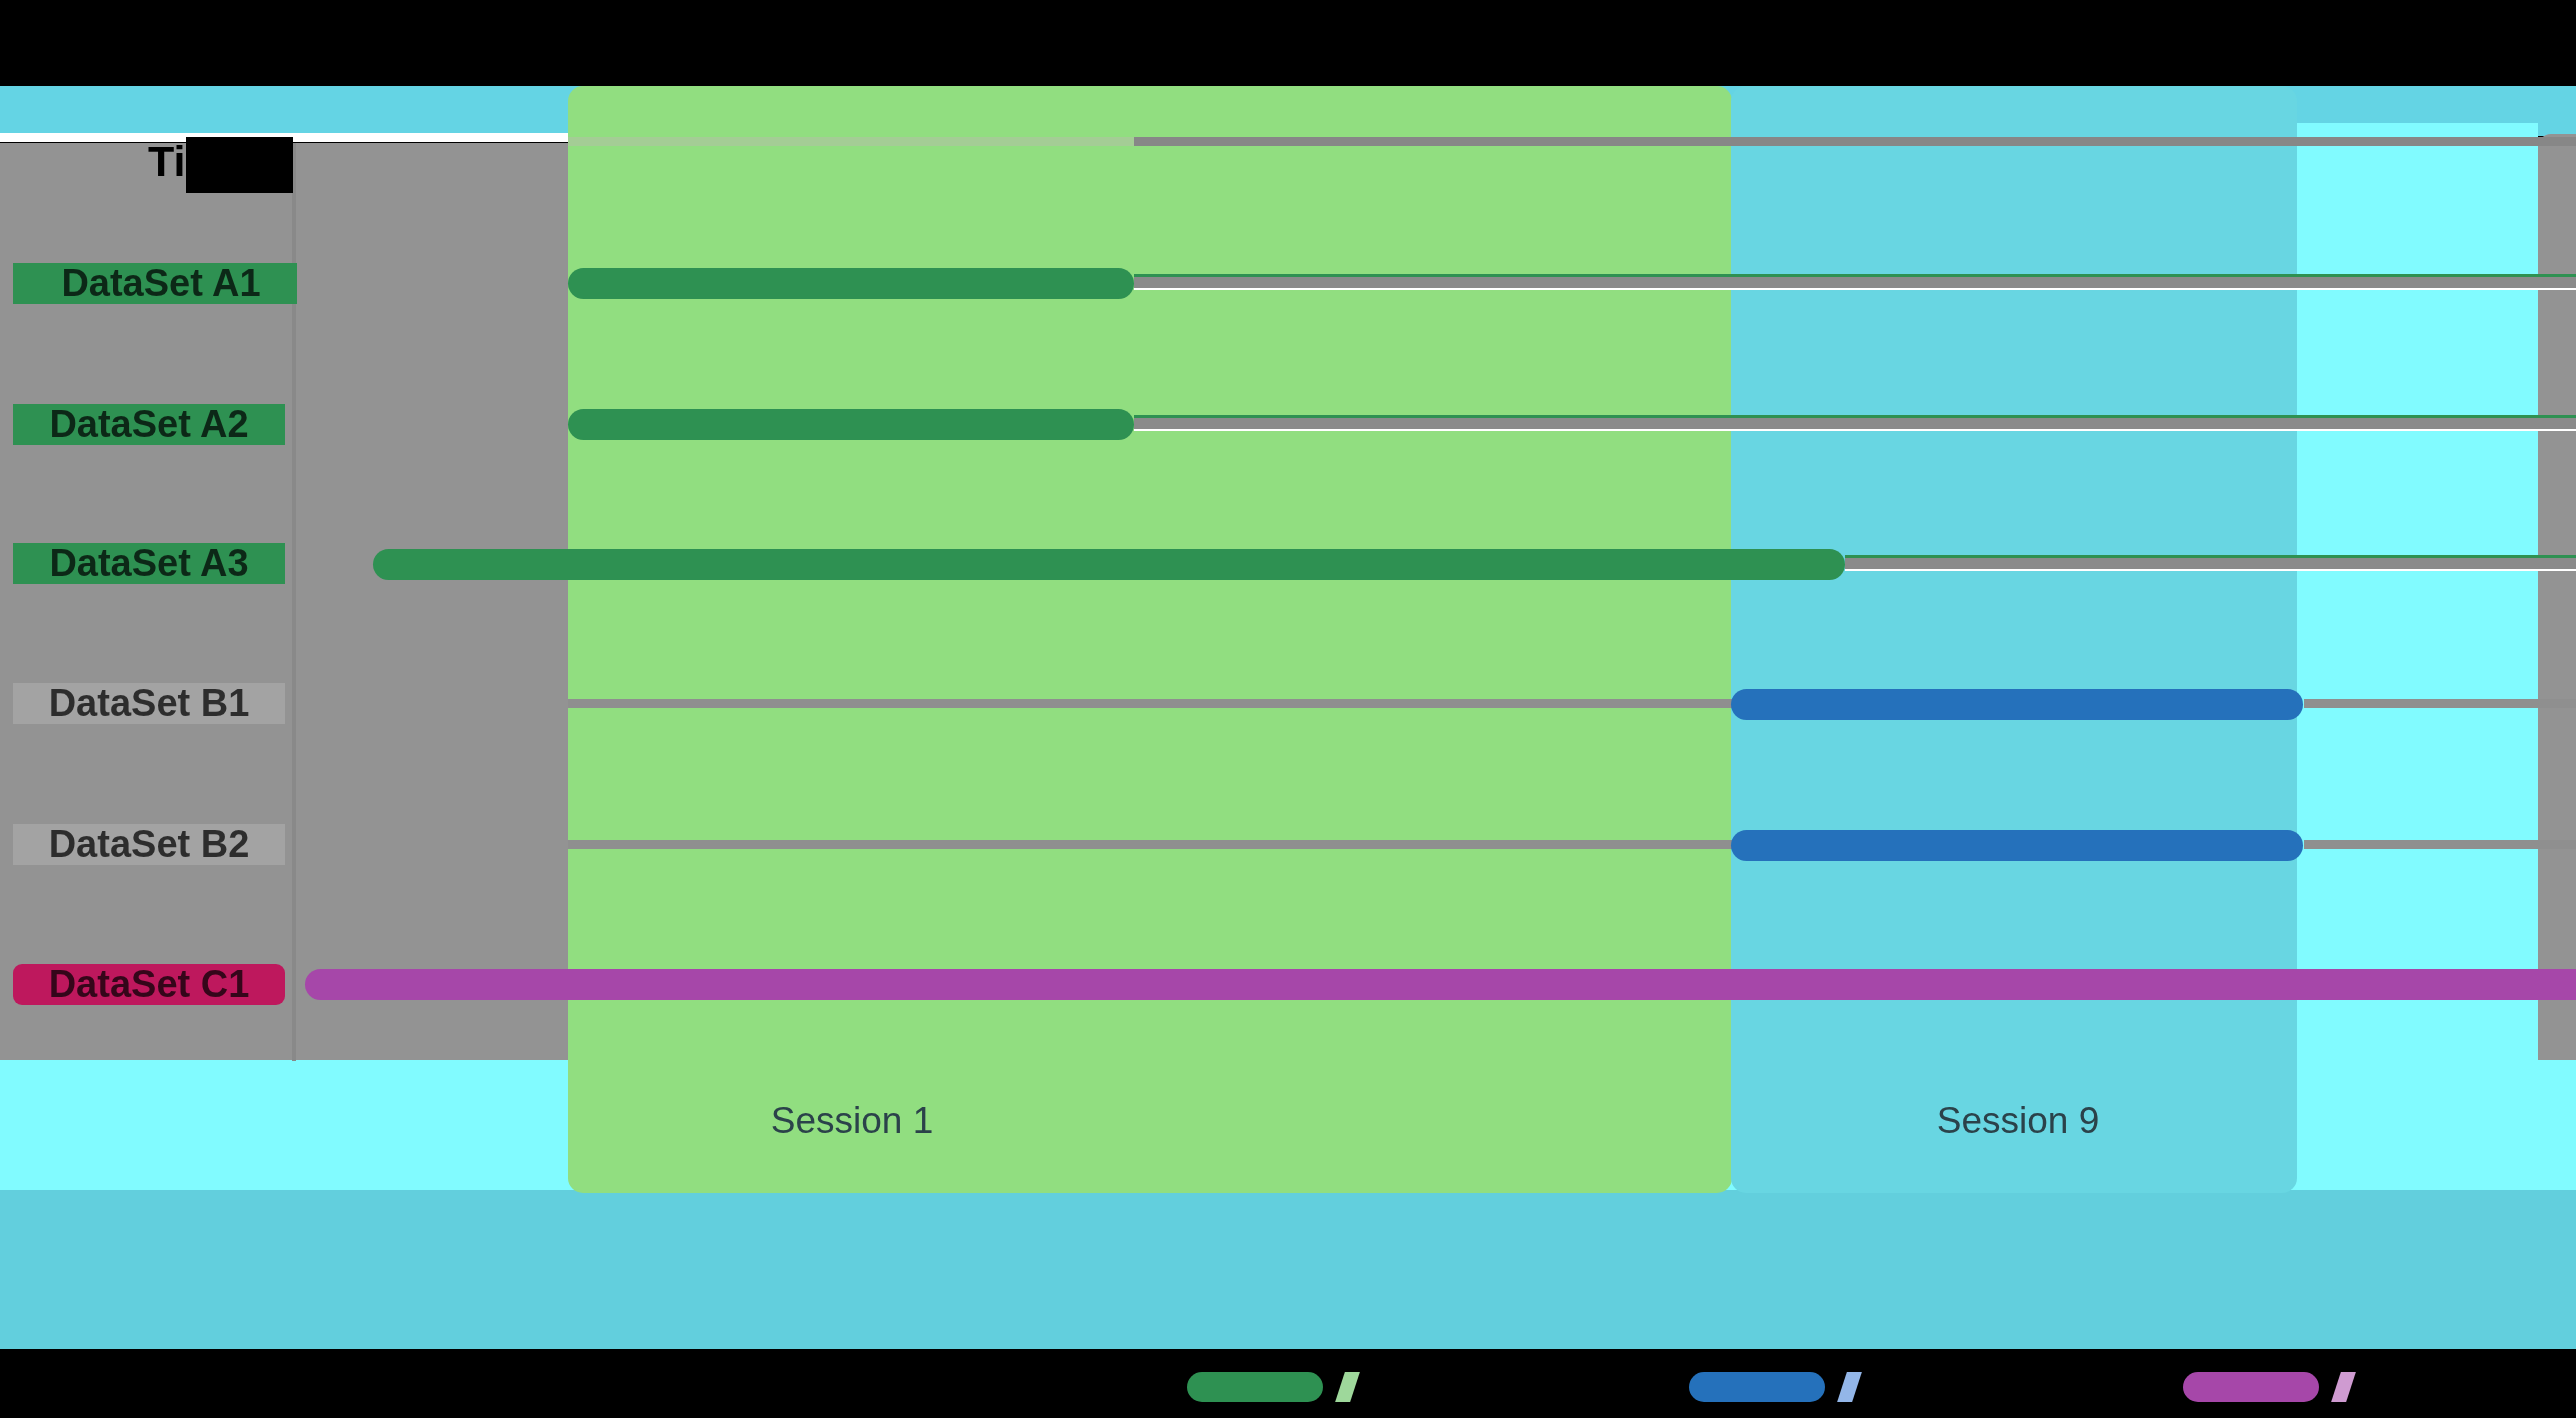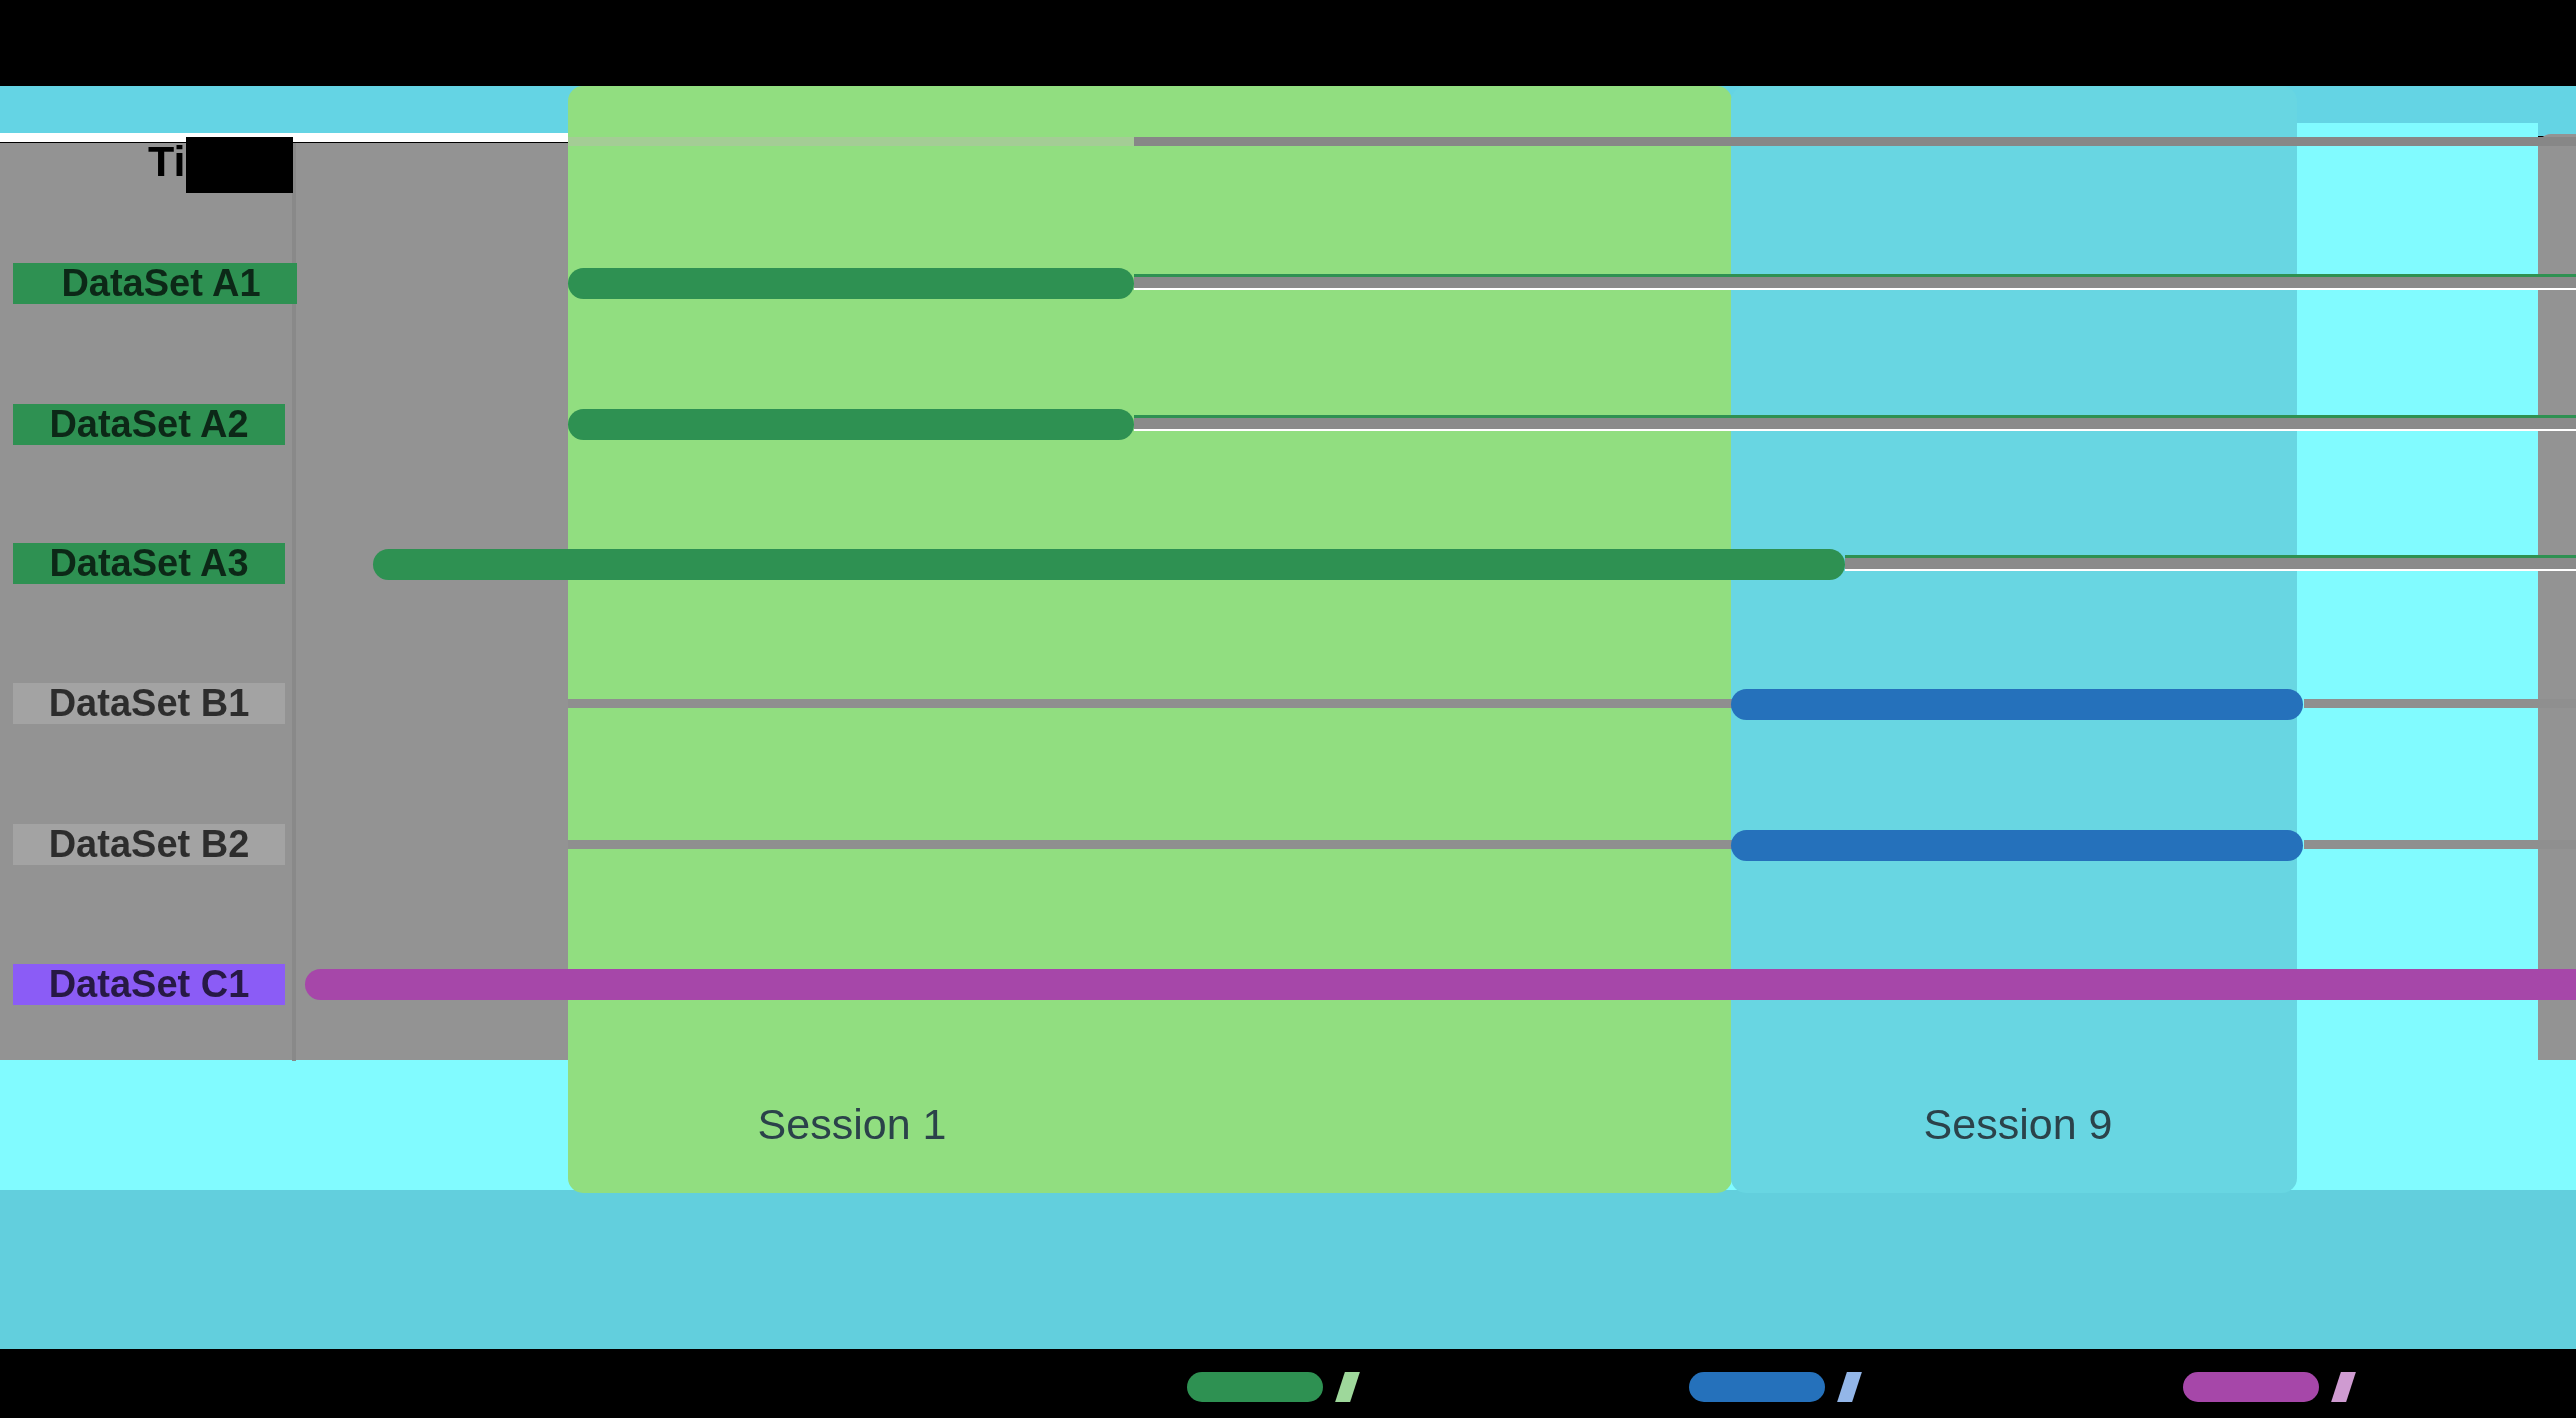--- a/index.html
+++ b/index.html
@@ -51,31 +51,31 @@
   .bar-b2{left:1731px;top:830px;width:572px;}
   .bar-c1{left:305px;top:969px;width:2271px;border-top-right-radius:0;border-bottom-right-radius:0;}
 
   
   .rowlabel{
     left:13px;width:272px;height:41px;display:flex;align-items:center;justify-content:center;
     font-size:38px;font-weight:bold;color:rgba(0,0,0,0.72);white-space:nowrap;overflow:hidden;
   }
   .rl-green{background:#2e9152;}
   .rl-blue{background:#a3a3a3;}
-  .rl-magenta{background:#8b5cf6;}
+  .rl-magenta{background:#be185d;border-radius:9px;}
   .rl-0{top:263px;padding-left:12px;} .rl-1{top:404px;} .rl-2{top:543px;}
   .rl-3{top:683px;} .rl-4{top:824px;} .rl-5{top:964px;}
 
   
   .time-label{left:148px;top:137px;font-size:43px;font-weight:bold;color:#000;}
   .time-cover{left:186px;top:137px;width:107px;height:56px;background:#000;}
 
   
   .session-label{
-    top:1100px;transform:translateX(-50%);font-size:43px;color:#2b424a;white-space:nowrap;
+    top:1100px;transform:translateX(-50%);font-size:37px;color:#2b424a;white-space:nowrap;
   }
   .session-1{left:852px;}
   .session-2{left:2018px;}
 
   
   .legend-pill{top:1372px;width:136px;height:30px;border-radius:15px;}
   .lp-green{left:1187px;background:#2e9152;}
   .lp-blue{left:1689px;background:#2571bb;}
   .lp-magenta{left:2183px;background:#a647a9;}
   .legend-slash{top:1372px;width:15px;height:30px;transform:skewX(-18deg);}

